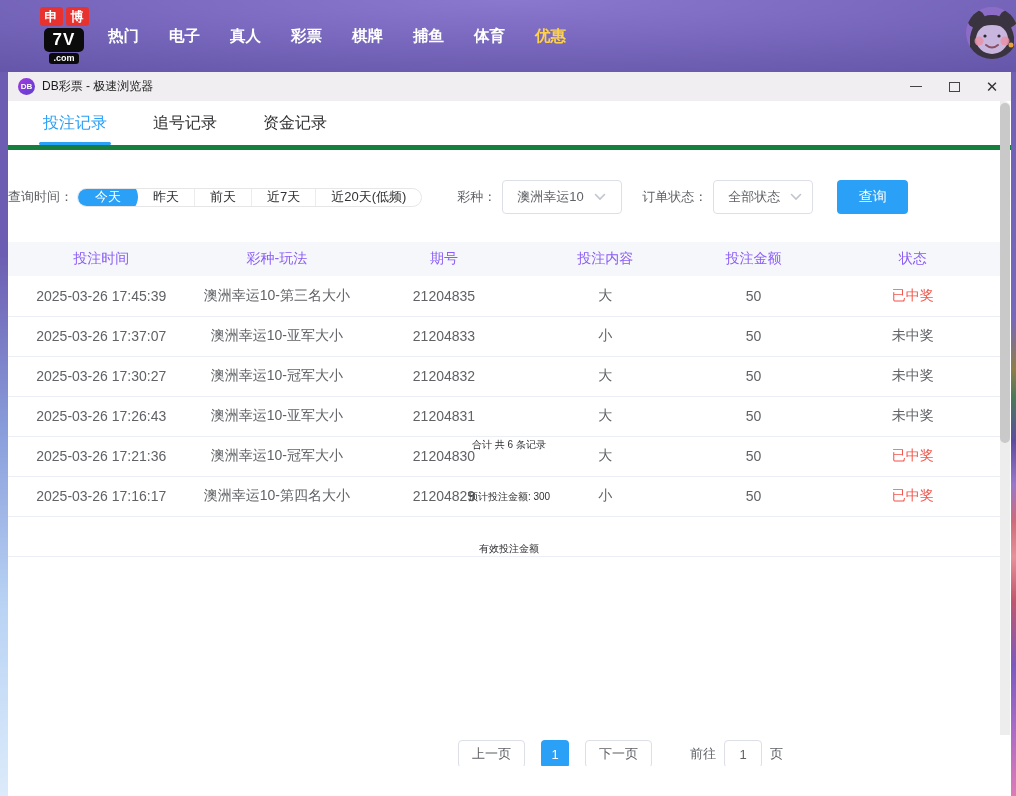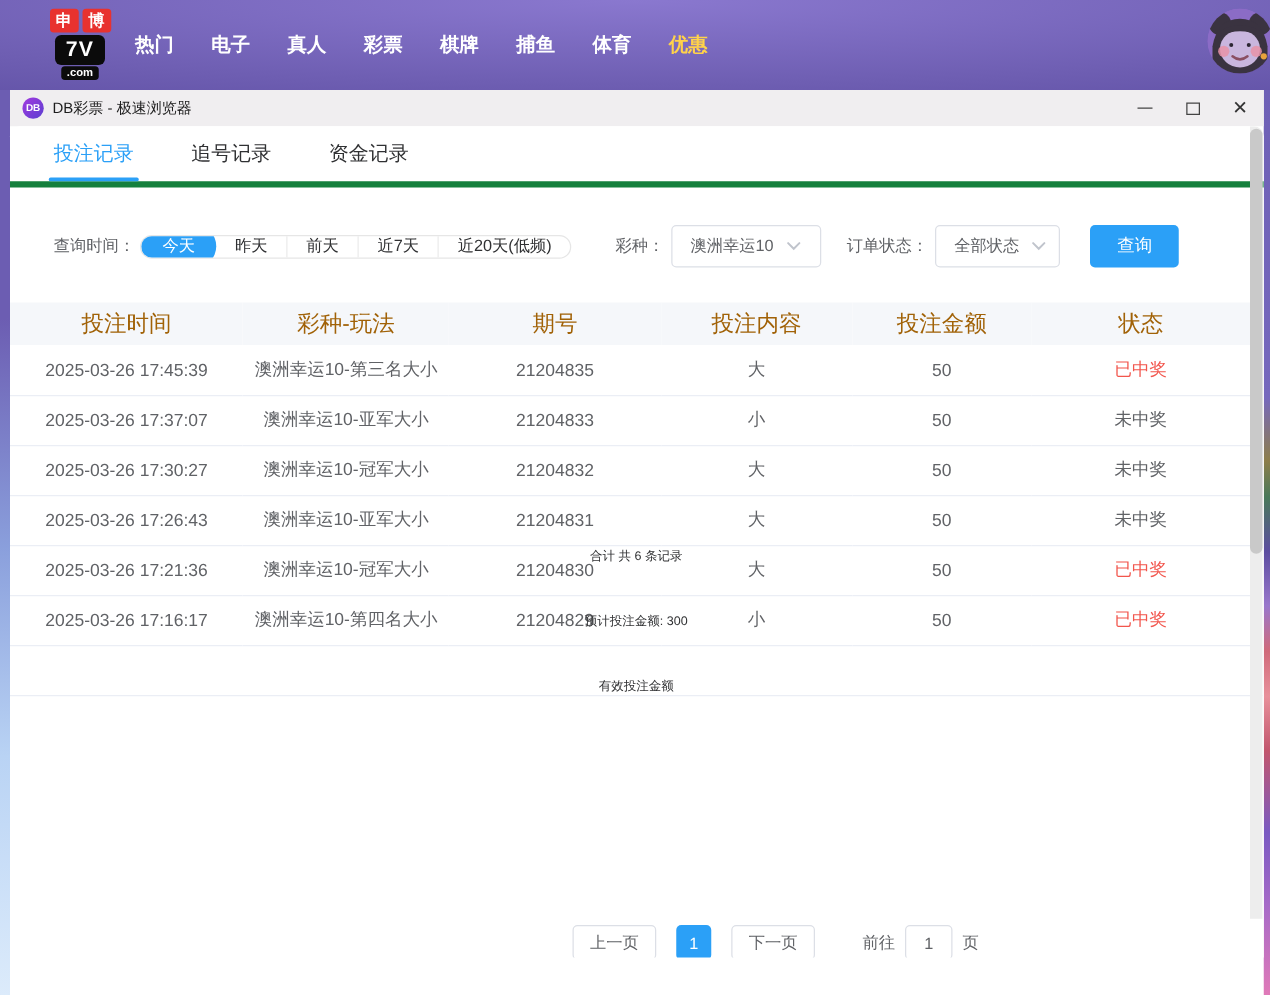--- a/index.html
+++ b/index.html
@@ -52,38 +52,38 @@
 
   .content{position:relative;height:665px;background:#fff;border-radius:8px 8px 0 0;overflow:hidden;}
 
   
   .tabs{height:49px;border-bottom:5px solid #15803d;display:flex;align-items:stretch;padding-left:35px;gap:46px;}
   .tab{position:relative;display:flex;align-items:center;font-size:16px;color:#303133;cursor:pointer;}
   .tab.active{color:var(--accent);}
   .tab.active::after{content:"";position:absolute;left:-4px;right:-4px;bottom:0;height:3px;border-radius:2px;background:var(--accent);}
 
   
-  .filters{margin-top:30px;padding-left:35px;display:flex;align-items:center;height:34px;}
+  .filters{margin-top:30px;display:flex;align-items:center;height:34px;}
   .f-label{font-size:13px;color:#606266;white-space:nowrap;}
   .time-group{display:flex;align-items:center;height:19px;border:1px solid #e6e6e6;border-radius:17px;overflow:hidden;background:#fff;margin-left:4px;}
   .timeopt{padding:0 15px;font-size:13px;color:#303133;height:34px;display:flex;align-items:center;cursor:pointer;white-space:nowrap;}
   .timeopt + .timeopt{border-left:1px solid #ececec;}
   .timeopt.active{background:var(--accent);color:#fff;border-radius:17px;padding:0 17px;border-left:none;}
   .timeopt.active + .timeopt{border-left:none;}
   .select{height:34px;border:1px solid #dcdfe6;border-radius:4px;display:flex;align-items:center;
     padding:0 10px 0 14px;font-size:13px;color:#606266;cursor:pointer;background:#fff;white-space:nowrap;}
   .select .chev{margin-left:10px;display:flex;}
   .btn-query{margin-left:24px;width:71px;height:34px;border:none;border-radius:4px;background:var(--accent);
     color:#fff;font-size:14px;cursor:pointer;}
   .sp35{width:35px;}.sp20{width:20px;}
 
   
   .tablewrap{margin-top:28px;width:calc(100% - 11px);}
   table{width:100%;border-collapse:collapse;table-layout:fixed;}
-  thead td{height:34px;background:#f5f7fa;color:#a16207;font-size:18px;text-align:center;}
+  thead td{height:34px;background:#f5f7fa;color:#8b5cf6;font-size:14px;text-align:center;}
   tbody td{height:40px;border-bottom:1px solid #ebeef5;color:#606266;font-size:14px;text-align:center;white-space:nowrap;}
   td.won{color:var(--win);}
 
   
   .summary{height:40px;border-bottom:1px solid #ebeef5;display:flex;align-items:center;justify-content:flex-end;
     gap:38px;font-size:10px;color:#303133;margin-right:-10px;white-space:nowrap;flex-direction:column;}
 
   
   .pagination{position:absolute;left:450px;top:639px;display:flex;align-items:center;gap:16px;}
   .pg-btn{width:67px;height:28px;border:1px solid #dcdfe6;border-radius:4px;background:#fff;

